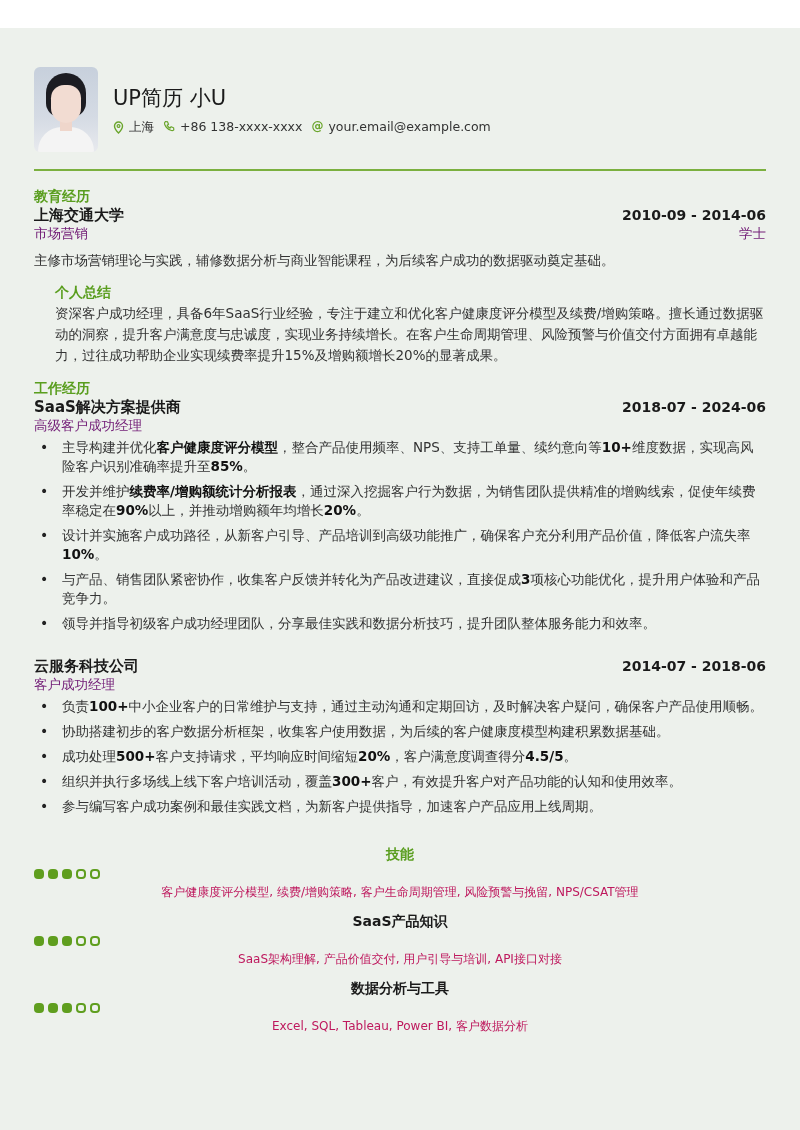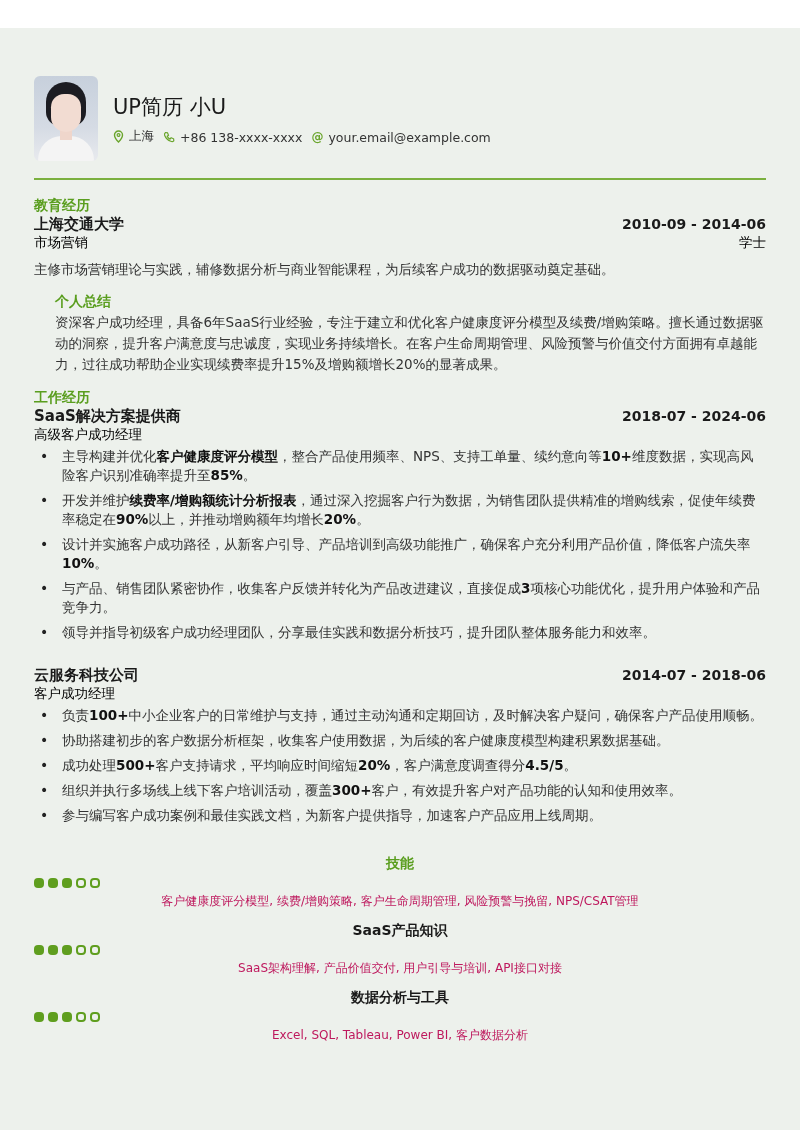--- a/index.html
+++ b/index.html
@@ -6,45 +6,45 @@
   body {
     width: 800px; height: 1130px; overflow: hidden;
     background: #ffffff;
     font-family: "DejaVu Sans", "Liberation Sans", sans-serif;
     color: #222;
   }
   .topbar { height: 28px; background: #ffffff; }
   .page {
     background: #edf1ec;
     height: 1102px;
-    padding: 12px 34px;
+    padding: 3px 34px;
     box-sizing: border-box;
     position: relative;
   }
   .header { display: flex; align-items: center; padding-top: 35px; height: 86px; }
   .photo {
     width: 64px; height: 85px; border-radius: 6px;
     background: linear-gradient(180deg, #c7d0dc 0%, #d5dbe4 60%, #e8eaee 100%);
     position: relative; overflow: hidden; flex: none;
   }
   .photo .hair { position:absolute; left:12px; top:6px; width:40px; height:44px; border-radius:20px 20px 14px 14px; background:#1c1c22; }
   .photo .face { position:absolute; left:17px; top:18px; width:30px; height:38px; border-radius:14px 14px 16px 16px; background:#f2dcd2; }
   .photo .body { position:absolute; left:4px; top:60px; width:56px; height:34px; border-radius:24px 24px 0 0; background:#f4f4f4; }
   .photo .neck { position:absolute; left:26px; top:52px; width:12px; height:12px; background:#efd6cb; }
   .head-info { margin-left: 15px; }
   .name { font-size: 21px; font-weight: 500; color: #1a1a1a; line-height: 26px; margin-top: 2px; }
-  .contacts { display: flex; align-items: flex-end; margin-top: 8px; font-size: 12.5px; color: #333; }
+  .contacts { display: flex; align-items: flex-start; margin-top: 8px; font-size: 12.5px; color: #333; }
   .contacts .ico { color: #6aa52c; font-size: 12px; margin-right: 5px; display:inline-flex; }
   .contacts .item { display: inline-flex; align-items: center; margin-right: 9px; }
   .rule { height: 1.5px; background: #7bb03f; margin-top: 17px; }
   .sec-title { color: #5a9e1f; font-size: 14px; font-weight: 600; line-height: 18px; }
   .row { display: flex; justify-content: space-between; align-items: baseline; }
   .org { font-size: 15px; font-weight: 700; color: #1a1a1a; line-height: 18px; }
   .date { font-size: 14px; font-weight: 700; color: #1a1a1a; line-height: 18px; }
-  .sub { font-size: 13.5px; color: #000000; line-height: 18px; }
+  .sub { font-size: 13.5px; color: #701a75; line-height: 18px; }
   .para { font-size: 13.5px; color: #333; line-height: 21px; }
   ul.bul { margin: 4px 0 0 0; padding: 0 0 0 28px; list-style: none; }
   ul.bul li { position: relative; font-size: 13.5px; color: #333; line-height: 19px; margin-bottom: 6px; }
   ul.bul li::before { content: "•"; position: absolute; left: -22px; top: 0; color: #222; font-size: 14px; }
   ul.bul li b { color: #111; }
   .skill-name { font-size: 14px; font-weight: 700; color: #1a1a1a; line-height: 18px; margin-top: 4px; }
   .dots { display: flex; gap: 4px; margin-top: 6px; }
   .dot { width: 10px; height: 10px; border-radius: 4px; box-sizing: border-box; }
   .dot.on { background: #5f9e1e; }
   .dot.off { border: 2px solid #5f9e1e; background: transparent; }

